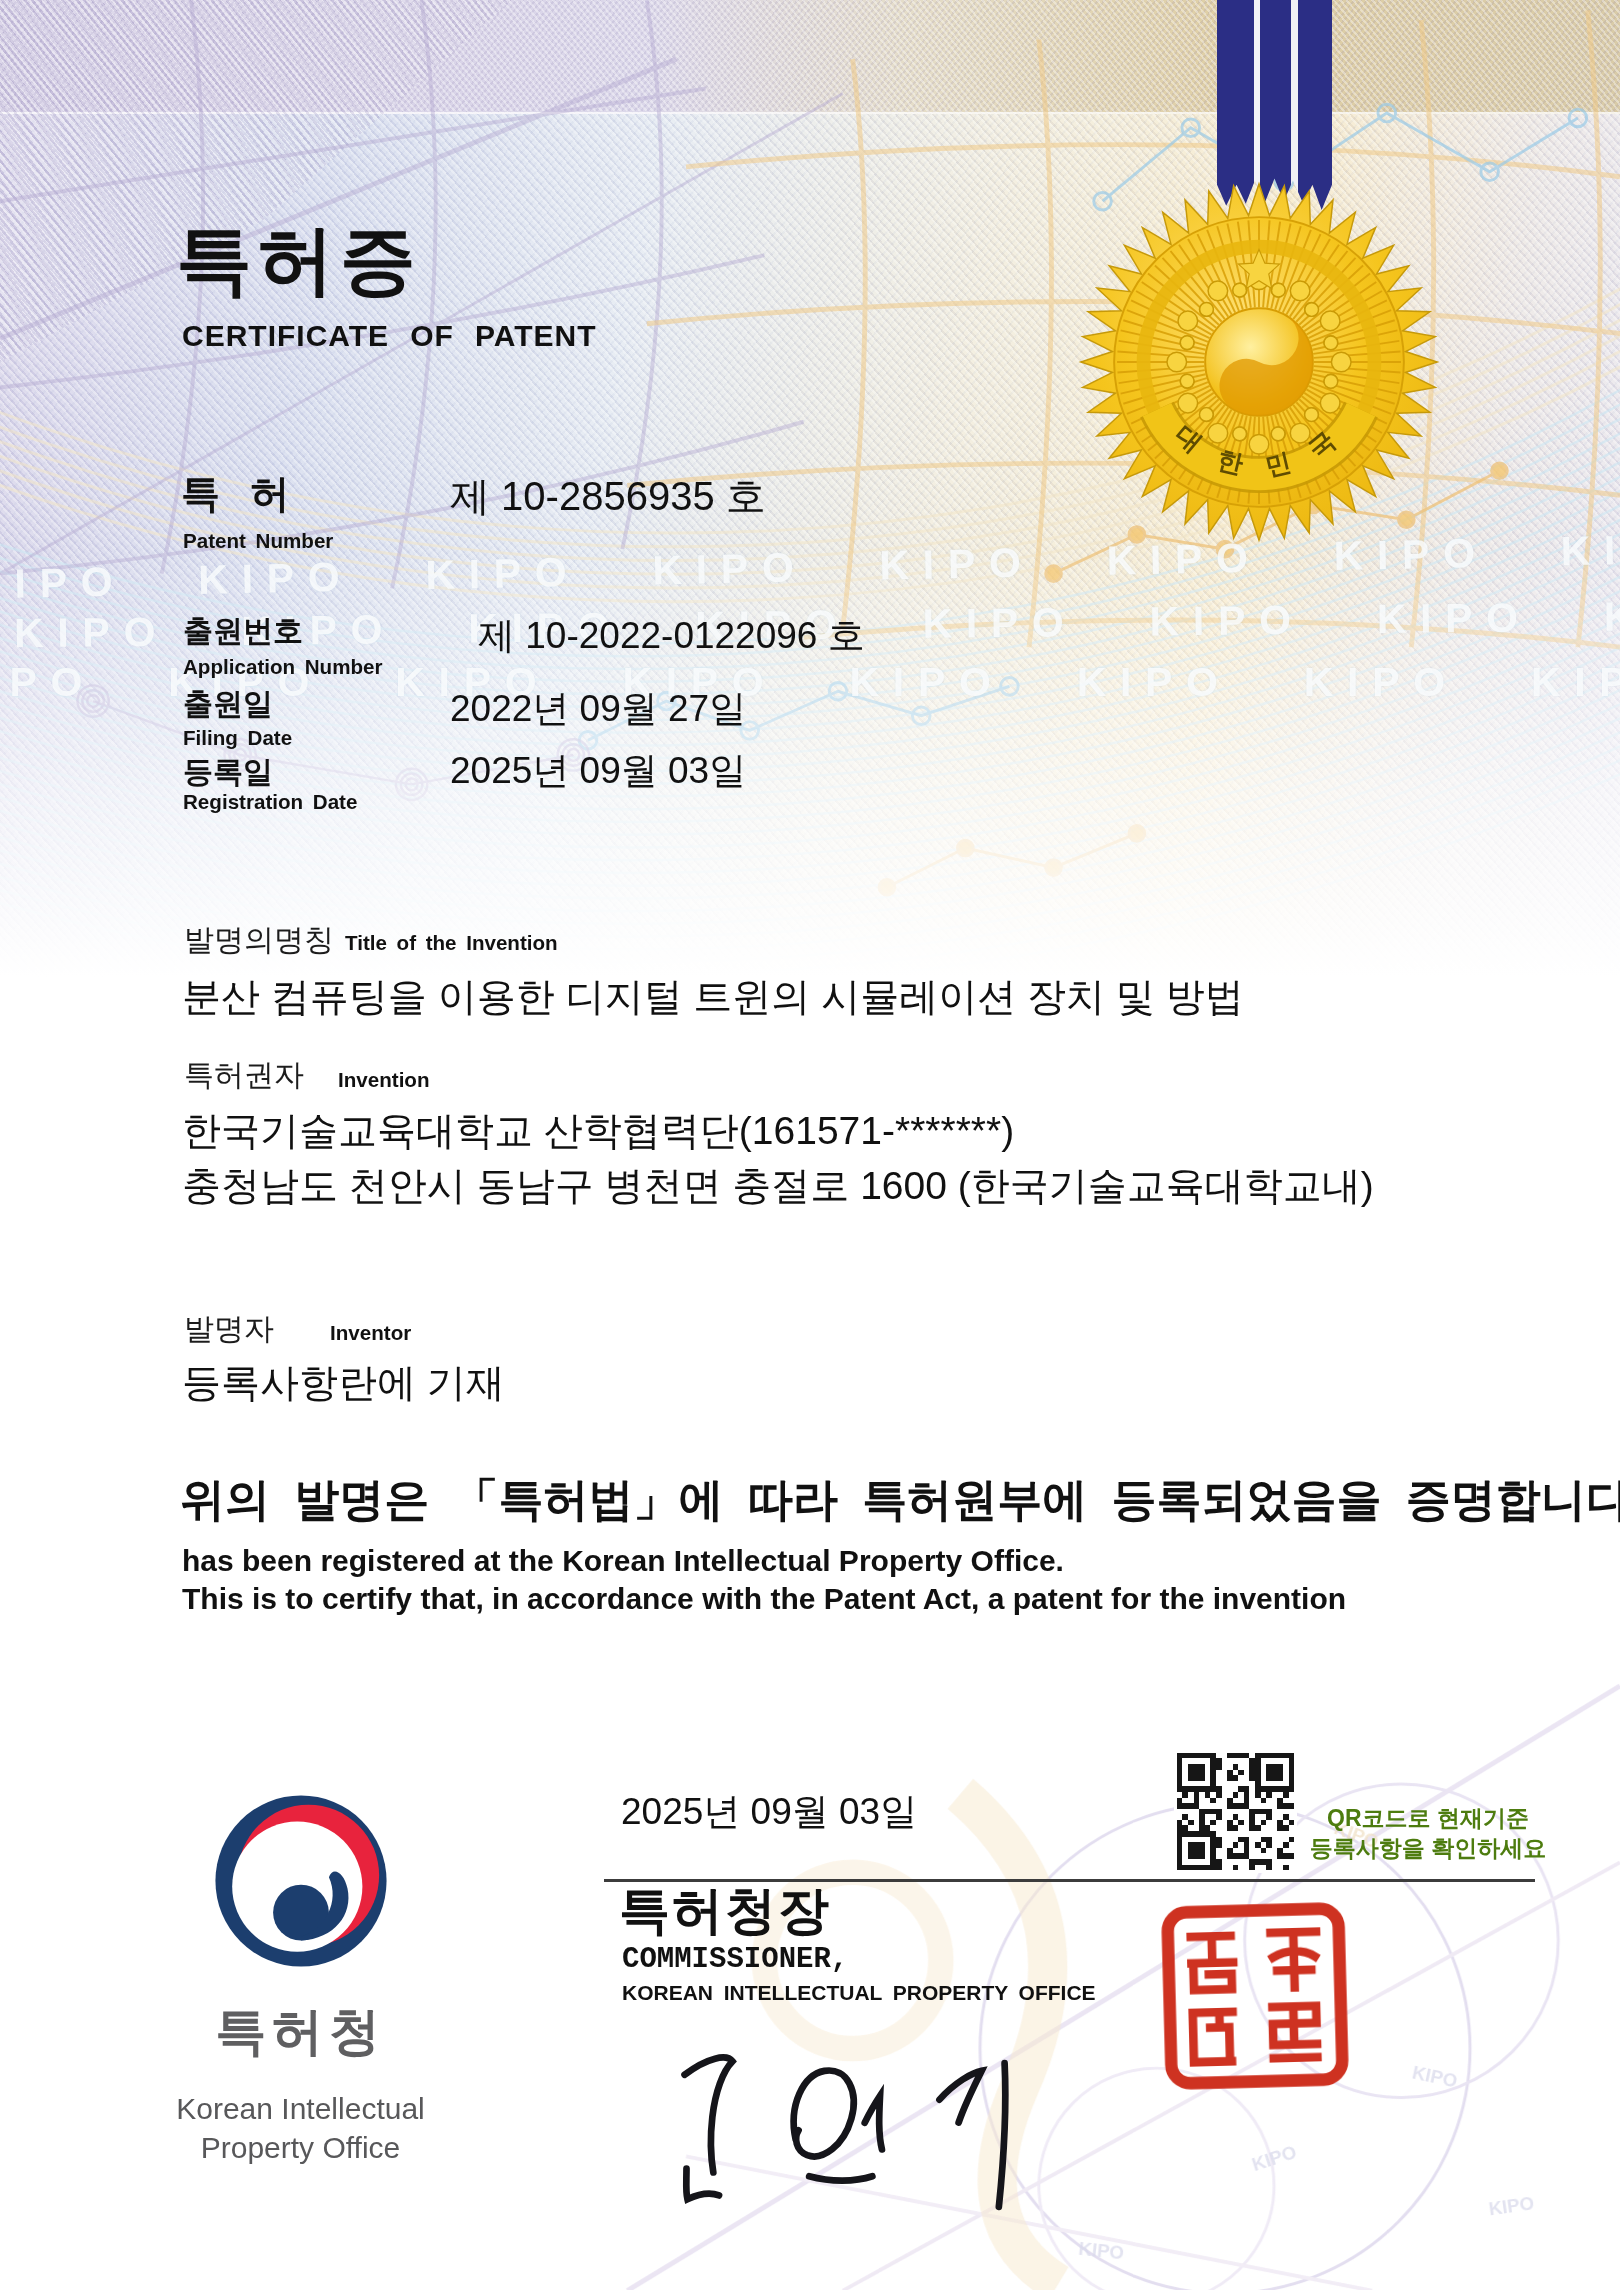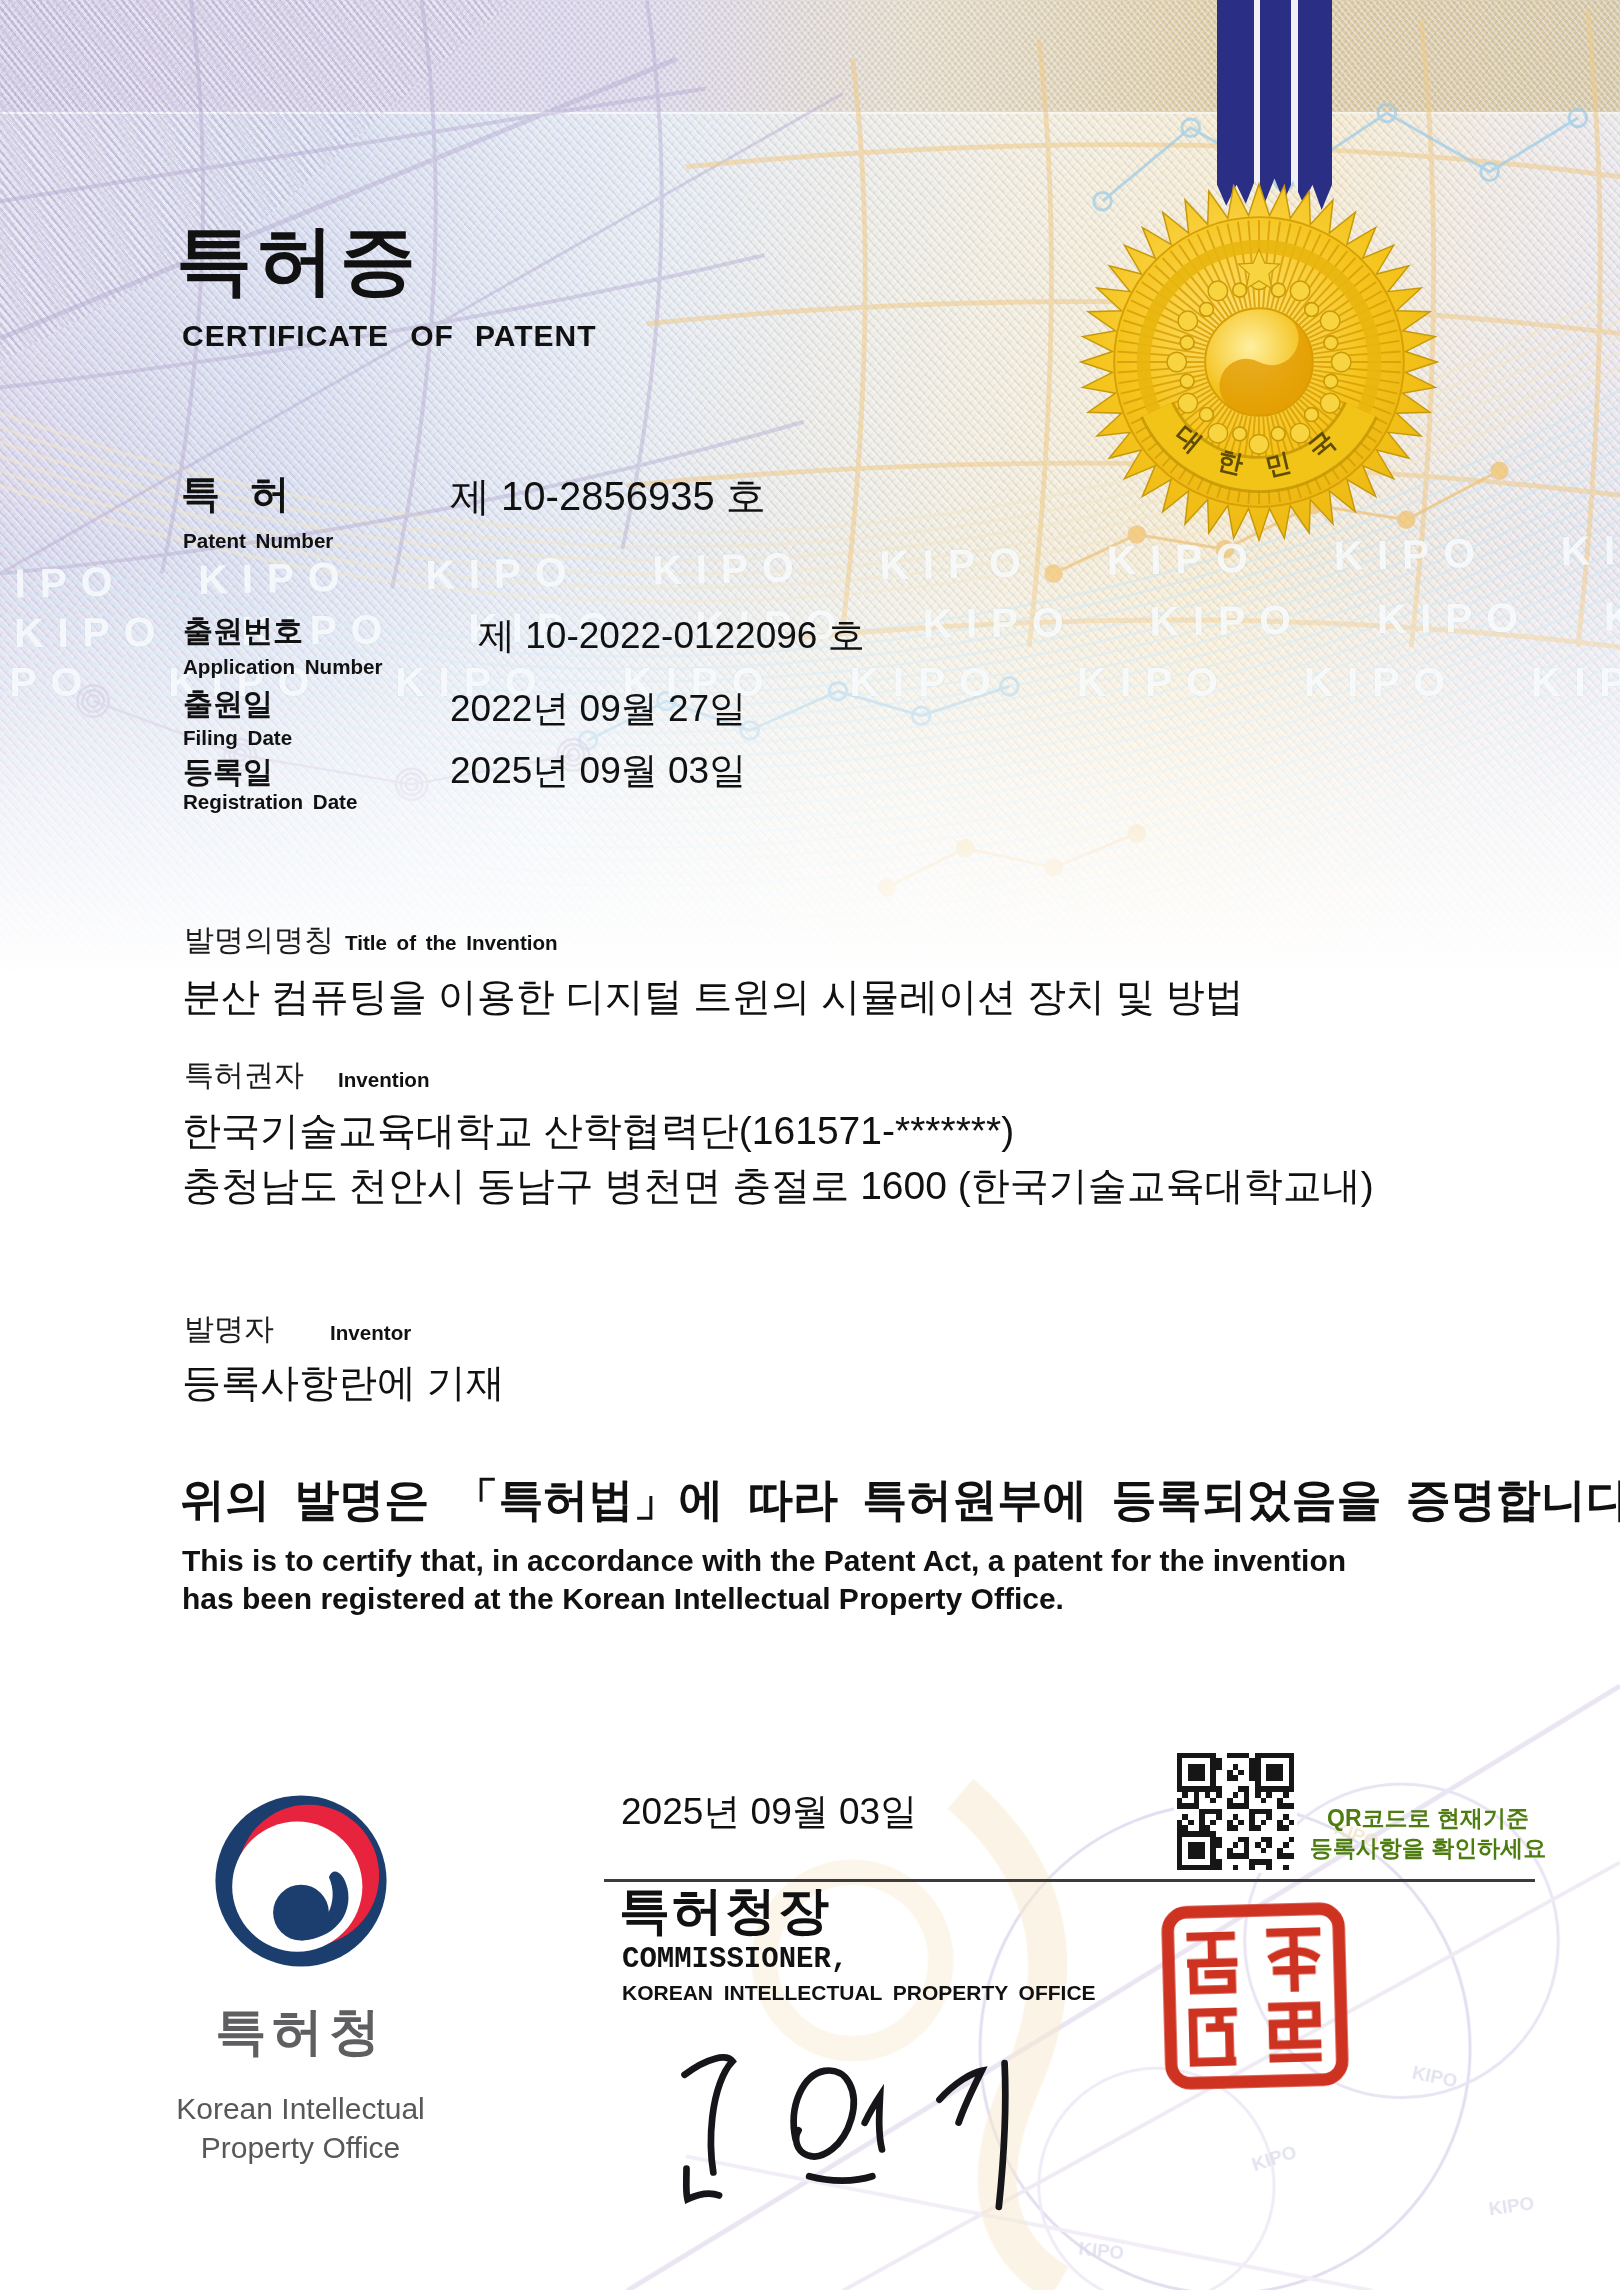--- a/index.html
+++ b/index.html
@@ -445,22 +445,22 @@
   <div class="abs t lab-en pte-en">Invention</div>
   <div class="abs t val pte-name">한국기술교육대학교 산학협력단(161571-*******)</div>
   <div class="abs t val pte-addr">충청남도 천안시 동남구 병천면 충절로 1600 (한국기술교육대학교내)</div>
 
   <div class="abs t lab-kr-m ivt-kr">발명자</div>
   <div class="abs t lab-en ivt-en">Inventor</div>
   <div class="abs t val ivt-val">등록사항란에 기재</div>
 
   <div class="abs t stmt-kr">위의 발명은 「특허법」에 따라 특허원부에 등록되었음을 증명합니다.</div>
   <div class="abs stmt-en">
+    <div>has been registered at the Korean Intellectual Property Office.</div>
     <div>This is to certify that, in accordance with the Patent Act, a patent for the invention</div>
-    <div>has been registered at the Korean Intellectual Property Office.</div>
   </div>
 
   <div class="abs t issue-date">2025년 09월 03일</div>
   <div class="abs divider"></div>
   <div class="abs t signer">특허청장</div>
   <div class="abs t comm1">COMMISSIONER,</div>
   <div class="abs t comm2">KOREAN  INTELLECTUAL  PROPERTY  OFFICE</div>
 
   <svg class="abs signature" viewBox="0 0 430 190">
     <path d="M34,30 C58,12 78,8 84,16 C74,26 66,48 63,74 C60,100 62,120 64,132"></path>

